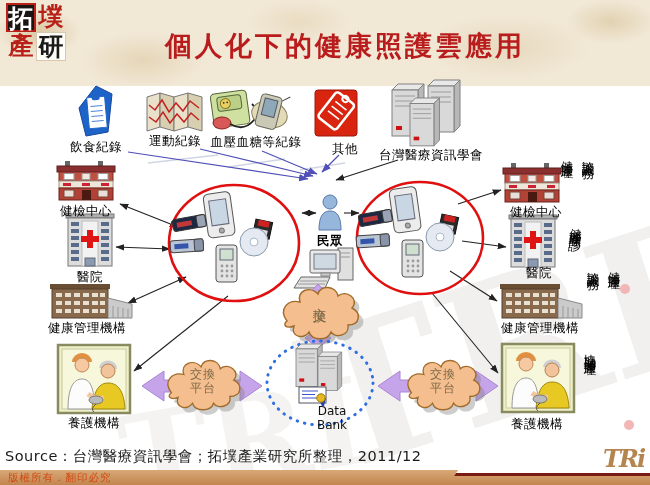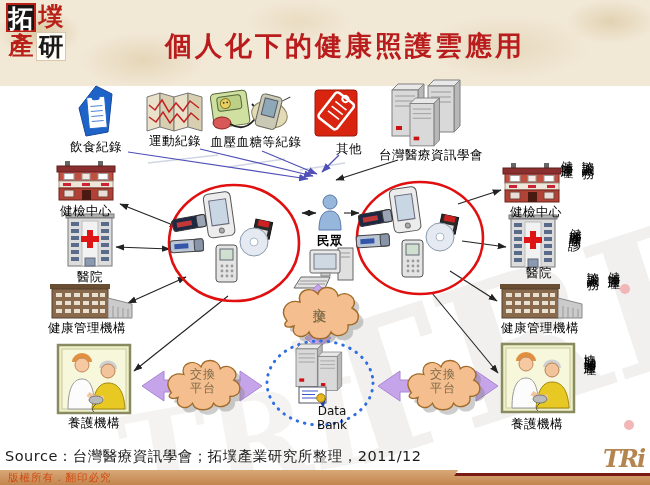--- a/index.html
+++ b/index.html
@@ -390,21 +390,21 @@
       <line x1="302" y1="394.5" x2="315" y2="394.5" stroke="#3a55cc"></line>
       <line x1="302" y1="398" x2="318" y2="398" stroke="#3a55cc"></line>
       <polygon points="318,398 322,406 324,406 326,398" fill="#2244aa"></polygon>
       <circle cx="321" cy="398" r="4.2" fill="#e8b820" stroke="#a07808"></circle>
     </g>
   </svg>
 
   <div class="lbl" style="left:56px;top:139px;width:80px;">飲食紀錄</div>
   <div class="lbl" style="left:201px;top:134px;width:110px;">血壓血糖等紀錄</div>
   <div class="lbl" style="left:135px;top:133px;width:80px;">運動紀錄</div>
-  <div class="lbl" style="left:312px;top:141px;width:50px;text-align:right;">其他</div>
+  <div class="lbl" style="left:320px;top:141px;width:50px;">其他</div>
   <div class="lbl" style="left:376px;top:147px;width:110px;">台灣醫療資訊學會</div>
 
   <div class="lbl" style="left:46px;top:203px;width:80px;">健檢中心</div>
   <div class="lbl" style="left:62px;top:269px;width:56px;">醫院</div>
   <div class="lbl" style="left:32px;top:320px;width:110px;">健康管理機構</div>
   <div class="lbl" style="left:54px;top:415px;width:80px;">養護機構</div>
 
   <div class="lbl" style="left:496px;top:204px;width:80px;">健檢中心</div>
   <div class="lbl" style="left:511px;top:265px;width:56px;">醫院</div>
   <div class="lbl" style="left:485px;top:320px;width:110px;">健康管理機構</div>

